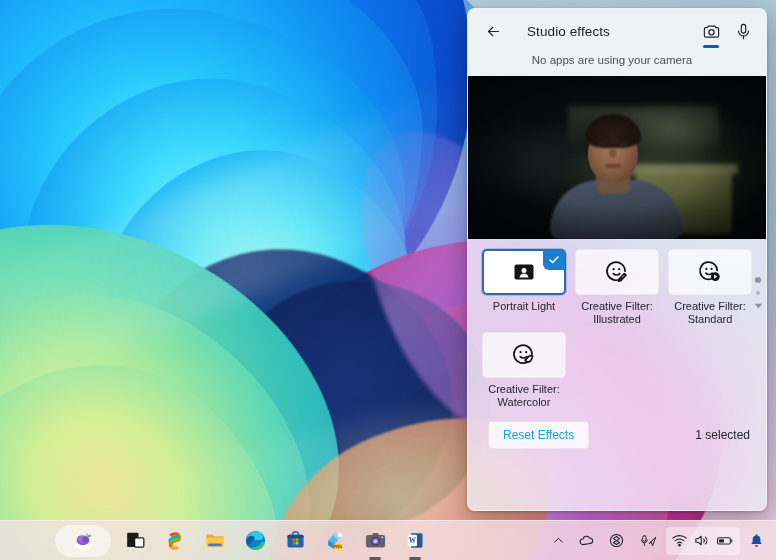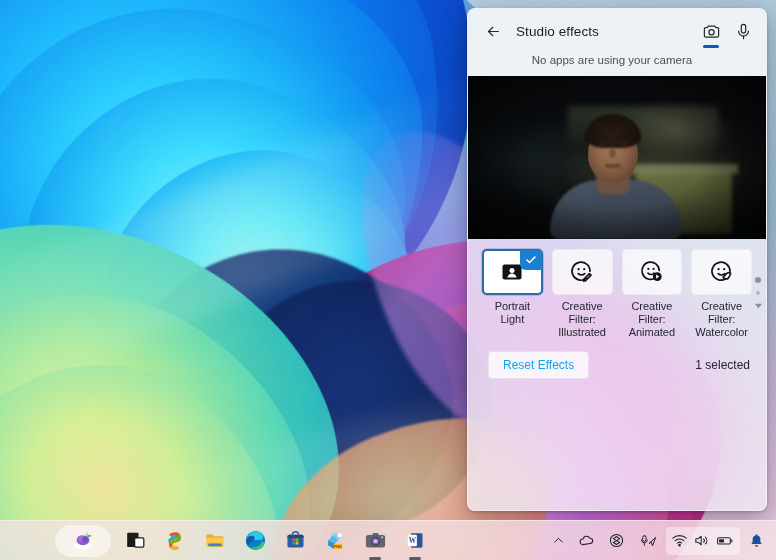--- a/index.html
+++ b/index.html
@@ -162,21 +162,21 @@
   }
   #hdr-row {
     height:44px; display:flex; align-items:center; padding:0 8px 0 12px;
   }
   #back-btn {
     width:26px; height:26px; border-radius:4px;
     display:flex; align-items:center; justify-content:center;
     cursor:pointer; color:#22252b; flex:0 0 auto;
   }
   #hdr-title {
-    font-size:13.5px; color:#1b1d21; margin-left:10px; flex:1 1 auto;
+    font-size:13.5px; color:#1b1d21; margin-left:21px; flex:1 1 auto;
     letter-spacing:.1px;
   }
   .hdr-tab {
     position:relative; width:30px; height:30px; border-radius:4px;
     display:flex; align-items:center; justify-content:center; cursor:pointer;
     color:#22252b; margin-left:2px;
   }
   .hdr-tab .tab-underline {
     position:absolute; bottom:-2px; left:50%; transform:translateX(-50%);
     width:16px; height:3px; border-radius:2px; background:#005fb8;
@@ -253,21 +253,21 @@
     background: radial-gradient(ellipse 72% 72% at 50% 52%, rgba(0,0,0,0) 40%, rgba(0,0,0,.55) 80%, rgba(0,0,0,.8) 100%);
   }
 
   
   #fly-body {
     flex:1 1 auto; position:relative; padding: 10px 0 0 0;
     display:flex; flex-direction:column; min-height:0;
   }
   #grid-wrap { position:relative; padding: 0 14px 0 14px; }
   #grid {
-    display:grid; grid-template-columns: repeat(4, 1fr);
+    display:grid; grid-template-columns: repeat(3, 1fr);
     column-gap: 9px; row-gap: 4px;
   }
   .effect {
     display:flex; flex-direction:column; align-items:center;
     cursor:pointer; padding-bottom:2px;
   }
   .eff-thumb {
     position:relative; width:100%; height:46px; border-radius:5px;
     background: rgba(255,255,255,.72);
     border: 1px solid rgba(0,0,0,.045);
@@ -451,21 +451,21 @@
               <path d="M20.2 11.5a8.6 8.6 0 1 0-5.4 8.2"></path>
               <circle cx="9.4" cy="9.9" r="1.1" fill="currentColor" stroke="none"></circle>
               <circle cx="14.6" cy="9.9" r="1.1" fill="currentColor" stroke="none"></circle>
               <path d="M9 14.2a4.4 4.4 0 0 0 6.2 0"></path>
               <circle cx="18.3" cy="17.6" r="4.4" fill="currentColor" stroke="none"></circle>
               <path d="M17.1 15.5l3.1 2.1-3.1 2.1z" fill="#fff" stroke="none"></path>
             </svg>
           </div>
           <div class="eff-label">
             <span>Creative Filter:</span>
-            <span class="l2">Animated</span>
+            <span class="l2">Standard</span>
           </div>
         </div>
 
         <div class="effect">
           <div class="eff-thumb">
             <svg width="26" height="26" viewBox="0 0 26 26" fill="none" stroke="currentColor" stroke-width="1.7" stroke-linecap="round" stroke-linejoin="round">
               <path d="M21 12.2a9 9 0 1 0-4.2 7.6"></path>
               <circle cx="9.6" cy="10.2" r="1.1" fill="currentColor" stroke="none"></circle>
               <circle cx="15.2" cy="10.2" r="1.1" fill="currentColor" stroke="none"></circle>
               <path d="M9.2 14.6a4.6 4.6 0 0 0 6.6 0"></path>

